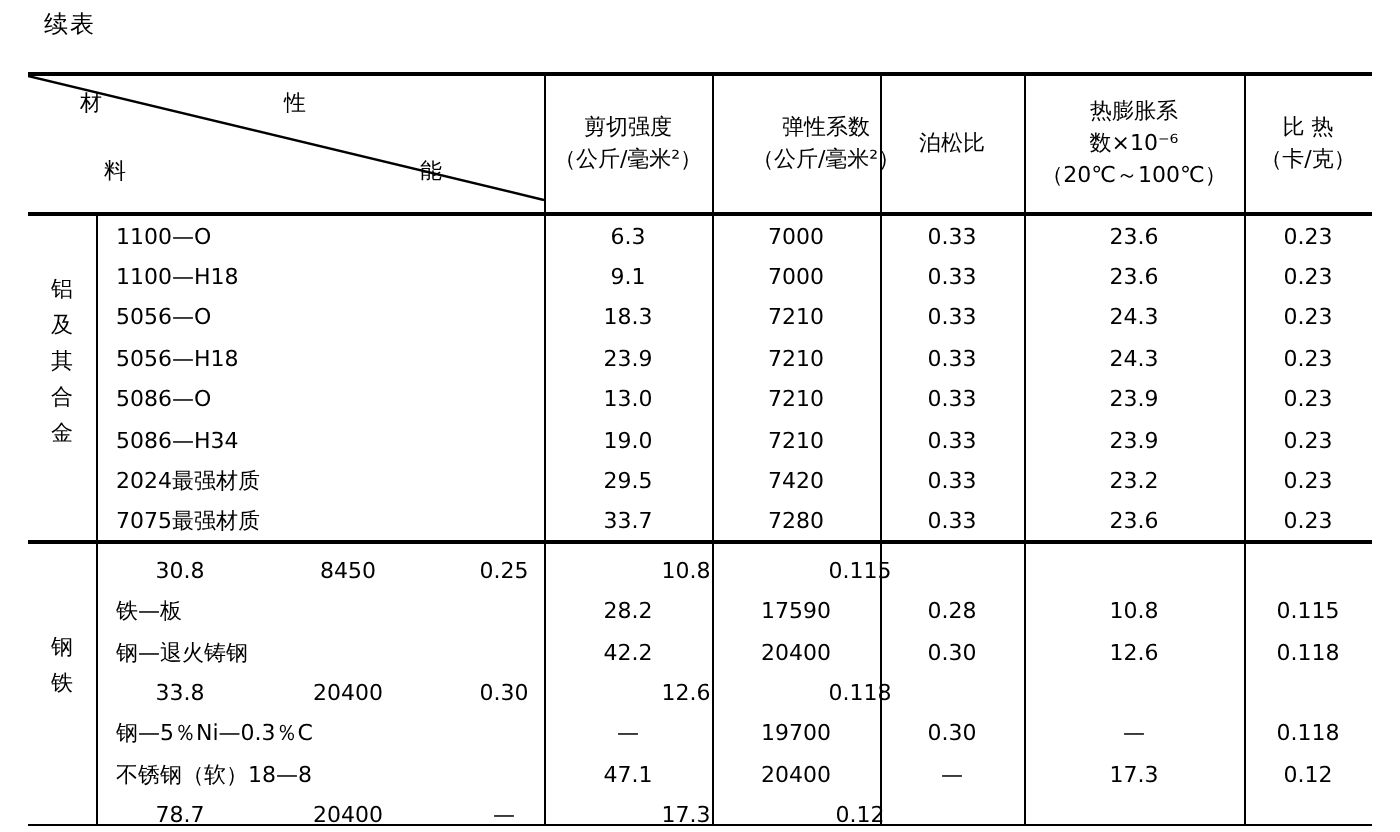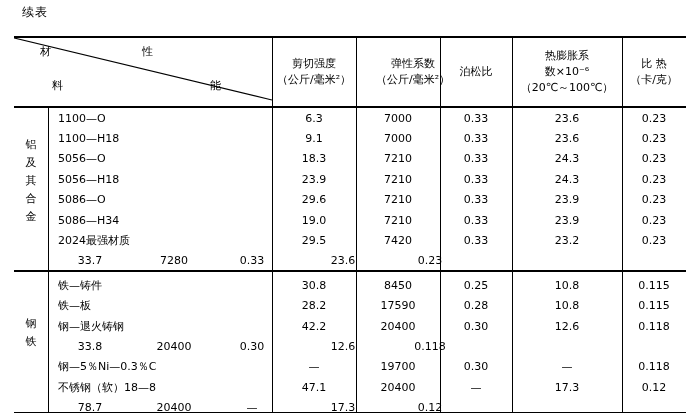--- a/index.html
+++ b/index.html
@@ -277,21 +277,21 @@
             <div class="c-name">5056—H18</div>
             <div class="c-num c-shear">23.9</div>
             <div class="c-num c-elastic">7210</div>
             <div class="c-num c-poisson">0.33</div>
             <div class="c-num c-thermal">24.3</div>
             <div class="c-num c-specific">0.23</div>
           </div>
           <div class="row">
             <div class="c-group"></div>
             <div class="c-name">5086—O</div>
-            <div class="c-num c-shear">29.6</div>
+            <div class="c-num c-shear">13.0</div>
             <div class="c-num c-elastic">7210</div>
             <div class="c-num c-poisson">0.33</div>
             <div class="c-num c-thermal">23.9</div>
             <div class="c-num c-specific">0.23</div>
           </div>
           <div class="row">
             <div class="c-group"></div>
             <div class="c-name">5086—H34</div>
             <div class="c-num c-shear">19.0</div>
             <div class="c-num c-elastic">7210</div>
@@ -303,40 +303,40 @@
             <div class="c-group"></div>
             <div class="c-name">2024最强材质</div>
             <div class="c-num c-shear">29.5</div>
             <div class="c-num c-elastic">7420</div>
             <div class="c-num c-poisson">0.33</div>
             <div class="c-num c-thermal">23.2</div>
             <div class="c-num c-specific">0.23</div>
           </div>
           <div class="row">
             <div class="c-group"></div>
+            <div class="c-name">7075最强材质</div>
             <div class="c-num c-shear">33.7</div>
             <div class="c-num c-elastic">7280</div>
             <div class="c-num c-poisson">0.33</div>
             <div class="c-num c-thermal">23.6</div>
             <div class="c-num c-specific">0.23</div>
           </div>
         </div>
     </div>
 
     <div style="height:4px;"></div>
 
     <div class="grp" id="group-1">
       <div class="grouplabel" id="glabel-1" style="top:40px;">
           <div>钢</div>
           <div>铁</div>
         </div>
       <div id="rows-1">
           <div class="row">
             <div class="c-group"></div>
-            <div class="c-name">铁—铸件</div>
             <div class="c-num c-shear">30.8</div>
             <div class="c-num c-elastic">8450</div>
             <div class="c-num c-poisson">0.25</div>
             <div class="c-num c-thermal">10.8</div>
             <div class="c-num c-specific">0.115</div>
           </div>
           <div class="row">
             <div class="c-group"></div>
             <div class="c-name">铁—板</div>
             <div class="c-num c-shear">28.2</div>

